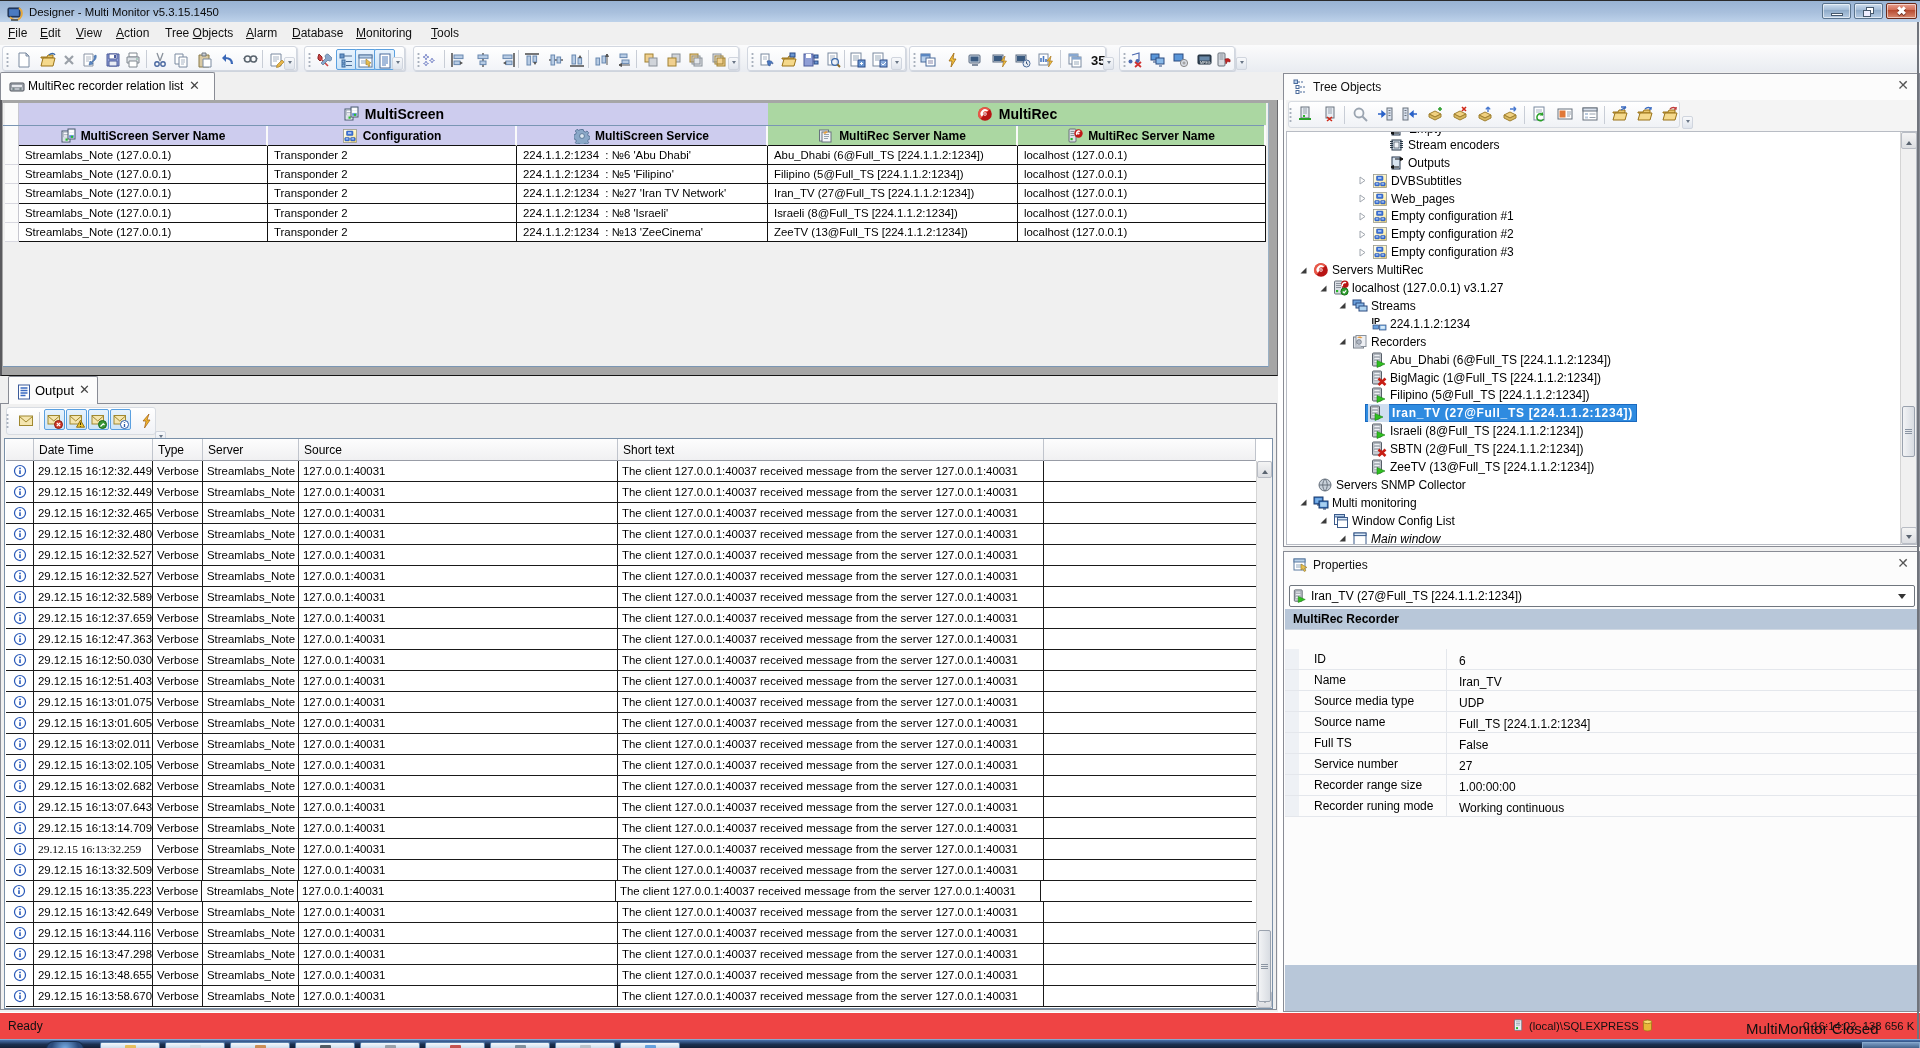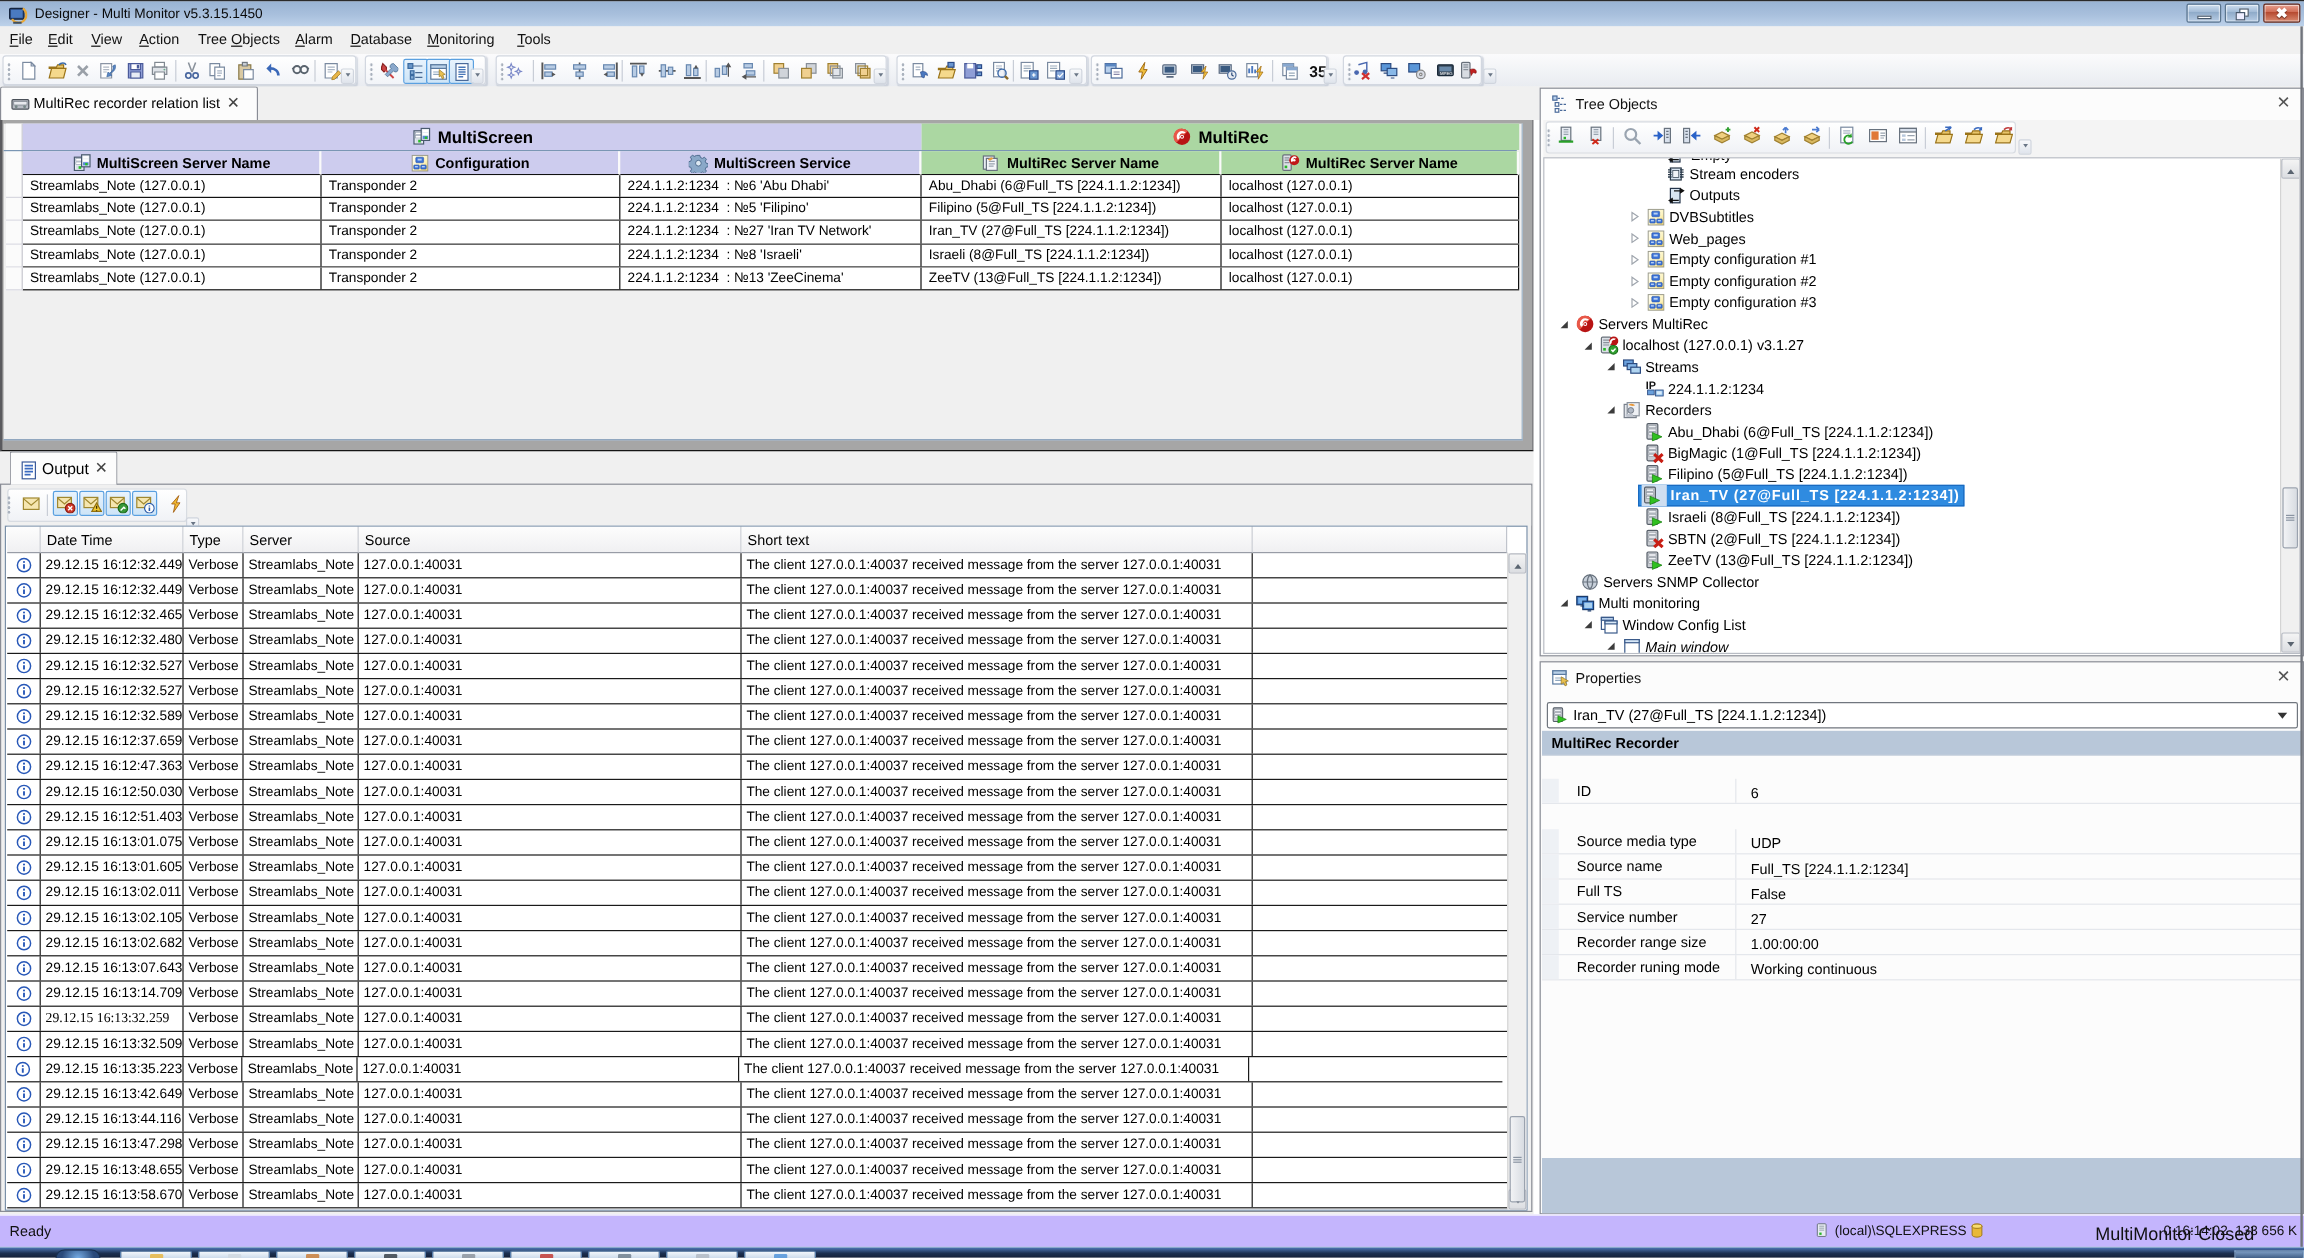--- a/index.html
+++ b/index.html
@@ -59,21 +59,21 @@
 .sbar{position:absolute;background:#f0f0f0;border-left:1px solid #d4d4d4;}
 .sarr{position:absolute;left:0;width:100%;height:17px;background:linear-gradient(#f4f4f4,#dcdee2);border:1px solid #b8bcc4;border-radius:2px;}
 .sarr:after{content:"";position:absolute;left:4px;border:3.5px solid transparent;}
 .sarr.up:after{top:5px;border-bottom:4.5px solid #5a6470;}
 .sarr.dn:after{top:7px;border-top:4.5px solid #5a6470;}
 .sthumb{position:absolute;left:1px;width:13px;background:linear-gradient(90deg,#f2f3f5,#d8dce2);border:1px solid #9aa2ae;border-radius:2px;}
 
 #propcombo{position:absolute;left:5px;top:33px;width:626px;height:22px;background:#fff;border:1px solid #70767e;border-radius:2px;font-size:12px;display:flex;align-items:center;padding-left:3px;}
 .prow{position:absolute;font-size:12px;display:flex;align-items:center;}
 
-#status{left:0;top:1012px;width:1920px;height:27px;background:#c4b5fd;border-top:1px solid #fff;font-size:12px;color:#111;}
+#status{left:0;top:1012px;width:1920px;height:27px;background:#ef4444;border-top:1px solid #fff;font-size:12px;color:#111;}
 #taskbar{left:0;top:1039px;width:1920px;height:9px;background:linear-gradient(#4a71ae,#1c3050 55%,#142038);border-top:1px solid #88a8cc;}
 .tkbtn{position:absolute;top:2px;height:7px;background:linear-gradient(#f4f8fc,#c8d8ea);border:1px solid #5a80ac;border-bottom:none;border-radius:2px 2px 0 0;}
 </style></head><body>
 <div id="title" class="abs">
 <span class="abs" style="left:7px;top:3px;"><svg class="ic" width="16" height="16" viewBox="0 0 16 16">
         <rect x="1" y="2" width="12" height="9" rx="1" fill="#2a4a80" stroke="#14243e"></rect>
         <rect x="2.2" y="3.2" width="9.6" height="6.6" fill="#4a7ac0"></rect>
         <path d="M12 2a6.5 6.5 0 11-9 9" fill="none" stroke="#e8a838" stroke-width="1.8"></path>
         <path d="M4 14h7" stroke="#405060" stroke-width="1.6"></path>
       </svg></span>
@@ -1416,20 +1416,25 @@
       </svg>
       <span style="margin-left:4px;">Iran_TV (27@Full_TS [224.1.1.2:1234])</span>
       <span class="abs" style="right:8px;top:8px;border:4px solid transparent;border-top:5px solid #333;"></span>
     </div>
 <div class="abs" style="left:1px;top:57px;width:634px;height:21px;background:#b8c7d9;font-size:12px;font-weight:bold;padding:3px 0 0 8px;border-bottom:1px solid #d0d8e2;">MultiRec Recorder</div>
 <div class="prow" style="left:1px;top:97px;width:634px;height:21px;border-bottom:1px solid #e4e7ec;">
       <div style="width:14px;height:100%;background:#eef1f5;"></div>
       <div style="width:148px;height:100%;border-right:1px solid #e4e7ec;padding:3px 0 0 15px;">ID</div>
       <div style="padding:3px 0 0 12px;">6</div>
     </div>
+<div class="prow" style="left:1px;top:118px;width:634px;height:21px;border-bottom:1px solid #e4e7ec;">
+      <div style="width:14px;height:100%;background:#eef1f5;"></div>
+      <div style="width:148px;height:100%;border-right:1px solid #e4e7ec;padding:3px 0 0 15px;">Name</div>
+      <div style="padding:3px 0 0 12px;">Iran_TV</div>
+    </div>
 <div class="prow" style="left:1px;top:139px;width:634px;height:21px;border-bottom:1px solid #e4e7ec;">
       <div style="width:14px;height:100%;background:#eef1f5;"></div>
       <div style="width:148px;height:100%;border-right:1px solid #e4e7ec;padding:3px 0 0 15px;">Source media type</div>
       <div style="padding:3px 0 0 12px;">UDP</div>
     </div>
 <div class="prow" style="left:1px;top:160px;width:634px;height:21px;border-bottom:1px solid #e4e7ec;">
       <div style="width:14px;height:100%;background:#eef1f5;"></div>
       <div style="width:148px;height:100%;border-right:1px solid #e4e7ec;padding:3px 0 0 15px;">Source name</div>
       <div style="padding:3px 0 0 12px;">Full_TS [224.1.1.2:1234]</div>
     </div>

